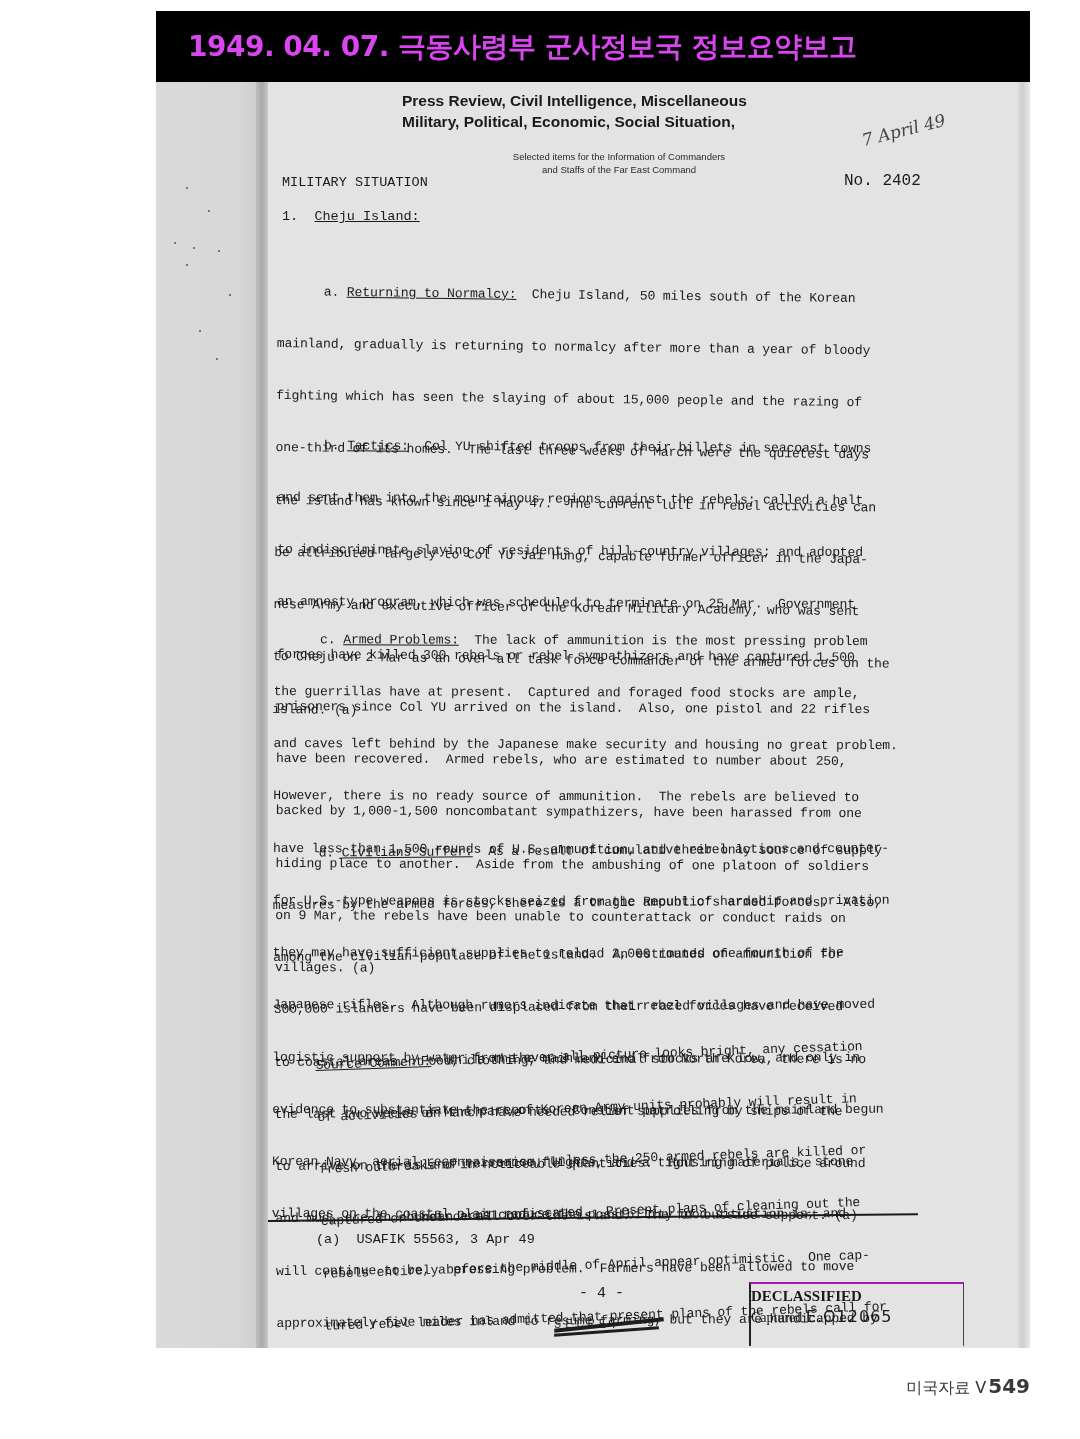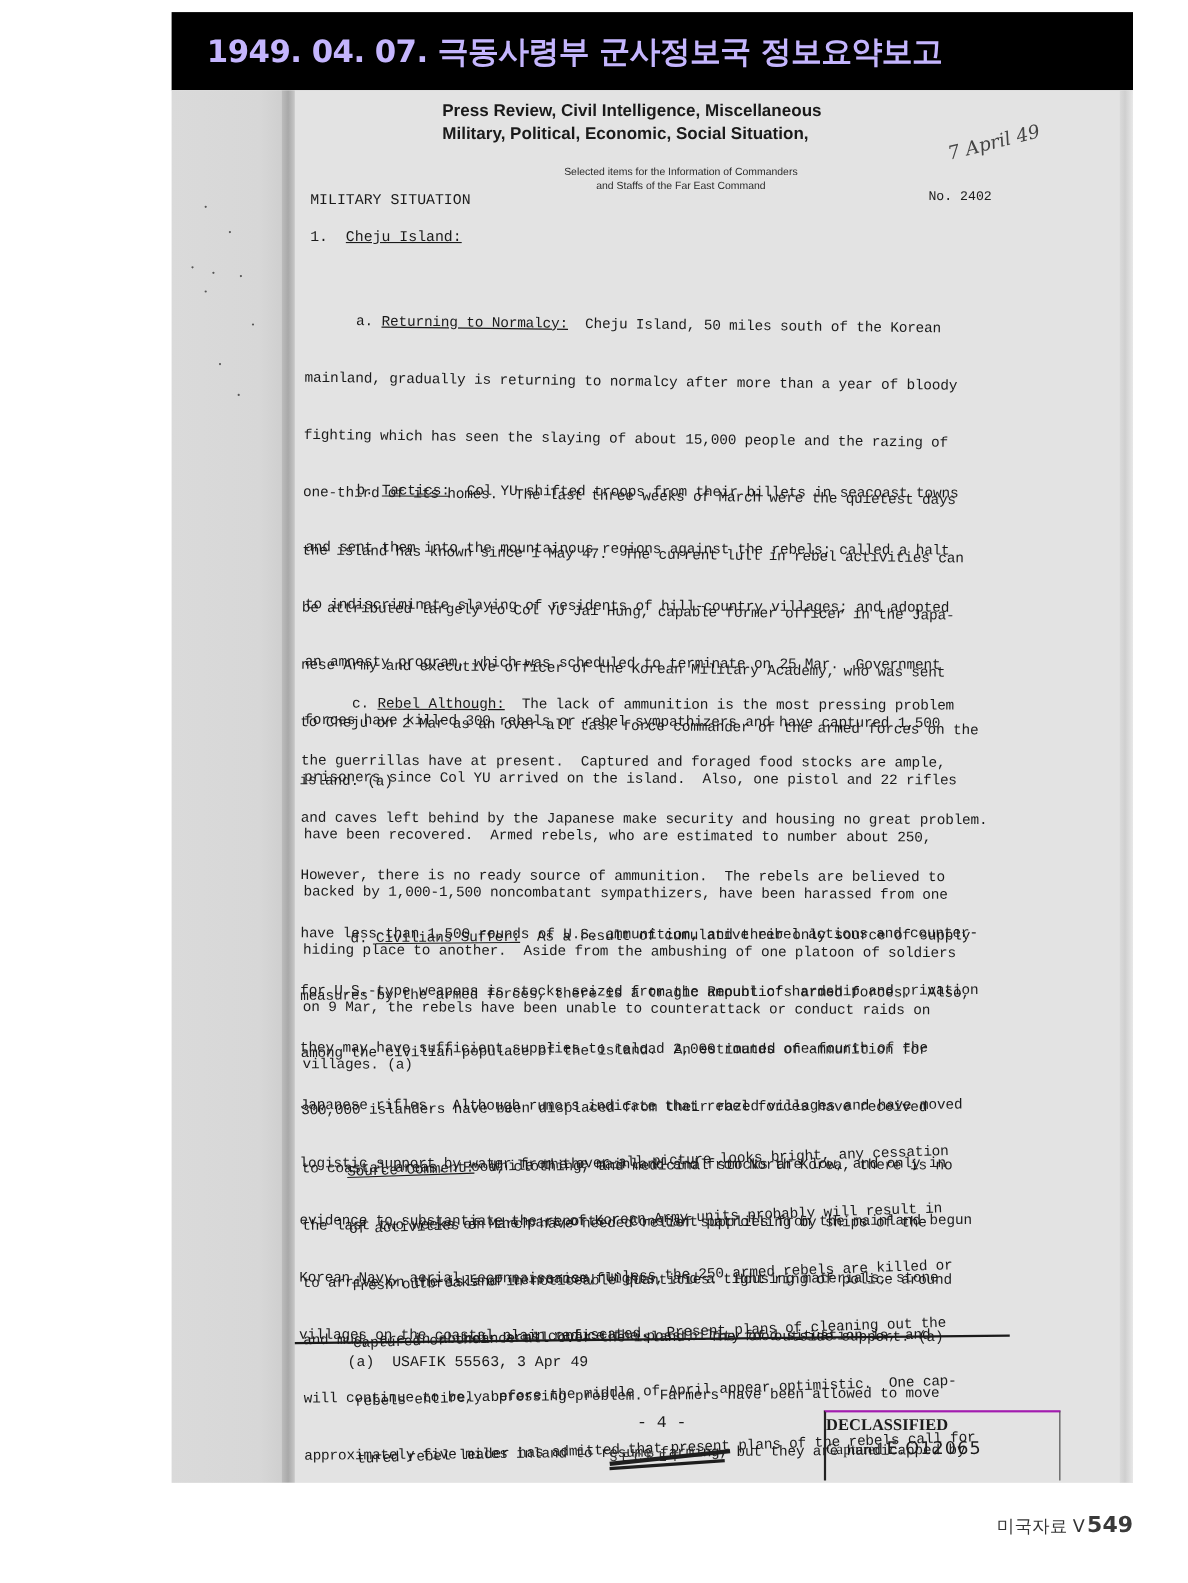--- a/index.html
+++ b/index.html
@@ -1,20 +1,20 @@
 <!DOCTYPE html>
 <html><head>
 <meta charset="utf-8">
 <style>
   html, body { margin: 0; padding: 0; background: #ffffff; }
   body { width: 1080px; height: 1439px; position: relative; overflow: hidden; font-family: "Liberation Sans", sans-serif; }
 
   .title-bar {
     position: absolute; left: 156px; top: 11px; width: 874px; height: 71px;
-    background: #000000; color: #c4b5fd;
+    background: #000000; color: #d946ef;
     display: flex; align-items: center;
   }
   .title-bar .title-text {
     margin-left: 32px; font-size: 28px; font-weight: 700; letter-spacing: -0.5px;
     font-family: "DejaVu Sans", sans-serif;
   }
 
   .scan {
     position: absolute; left: 156px; top: 82px; width: 874px; height: 1266px;
     background: #e3e3e3; overflow: hidden;
@@ -46,21 +46,21 @@
   .subheading {
     position: absolute; left: 195px; top: 68px; width: 300px; text-align: center;
     font-family: "Liberation Sans", sans-serif; font-size: 9.5px; line-height: 13px; color: #2a2a2a;
   }
   .handwritten {
     position: absolute; left: 587px; top: 38px;
     font-family: "DejaVu Serif", serif; font-style: italic; font-size: 17px; color: #444;
     transform: rotate(-14deg);
   }
   .section-label { position: absolute; left: 8px; top: 93px; font-size: 13.5px; }
-  .report-no { position: absolute; left: 570px; top: 90px; font-size: 12px; }
+  .report-no { position: absolute; left: 570px; top: 90px; font-size: 16px; }
 
   .item-head { position: absolute; left: 8px; top: 127px; font-size: 13.5px; }
   .u { text-decoration: underline; }
 
   .para {
     position: absolute; left: 4px; width: 715px; font-size: 13.1px; line-height: 17.4px;
     white-space: pre; letter-spacing: -0.15px;
   }
   .para .line { display: block; }
   .para.p-a { top: 166px; transform: rotate(0.7deg); transform-origin: left top; }
@@ -161,21 +161,21 @@
       <span class="line">forces have killed 300 rebels or rebel sympathizers and have captured 1,500</span>
       <span class="line">prisoners since Col YU arrived on the island.  Also, one pistol and 22 rifles</span>
       <span class="line">have been recovered.  Armed rebels, who are estimated to number about 250,</span>
       <span class="line">backed by 1,000-1,500 noncombatant sympathizers, have been harassed from one</span>
       <span class="line">hiding place to another.  Aside from the ambushing of one platoon of soldiers</span>
       <span class="line">on 9 Mar, the rebels have been unable to counterattack or conduct raids on</span>
       <span class="line">villages. (a)</span>
     </div>
 
     <div class="para p-c">
-      <span class="line">      <span>c.</span> <span class="u">Rebel Although:</span>  <span>The lack of ammunition is the most pressing problem</span></span>
+      <span class="line">      <span>c.</span> <span class="u">Armed Problems:</span>  <span>The lack of ammunition is the most pressing problem</span></span>
       <span class="line">the guerrillas have at present.  Captured and foraged food stocks are ample,</span>
       <span class="line">and caves left behind by the Japanese make security and housing no great problem.</span>
       <span class="line">However, there is no ready source of ammunition.  The rebels are believed to</span>
       <span class="line">have less than 1,500 rounds of U.S. ammunition, and their only source of supply</span>
       <span class="line">for U.S.-type weapons is stocks seized from the Republic's armed forces.  Also,</span>
       <span class="line">they may have sufficient supplies to reload 2,000 rounds of ammunition for</span>
       <span class="line">Japanese rifles.  Although rumors indicate that rebel forces have received</span>
       <span class="line">logistic support by water from the mainland and from North Korea, there is no</span>
       <span class="line">evidence to substantiate the reports.  Constant patrolling by ships of the</span>
       <span class="line">Korean Navy, aerial reconnaissance flights, and a tight ring of police around</span>

